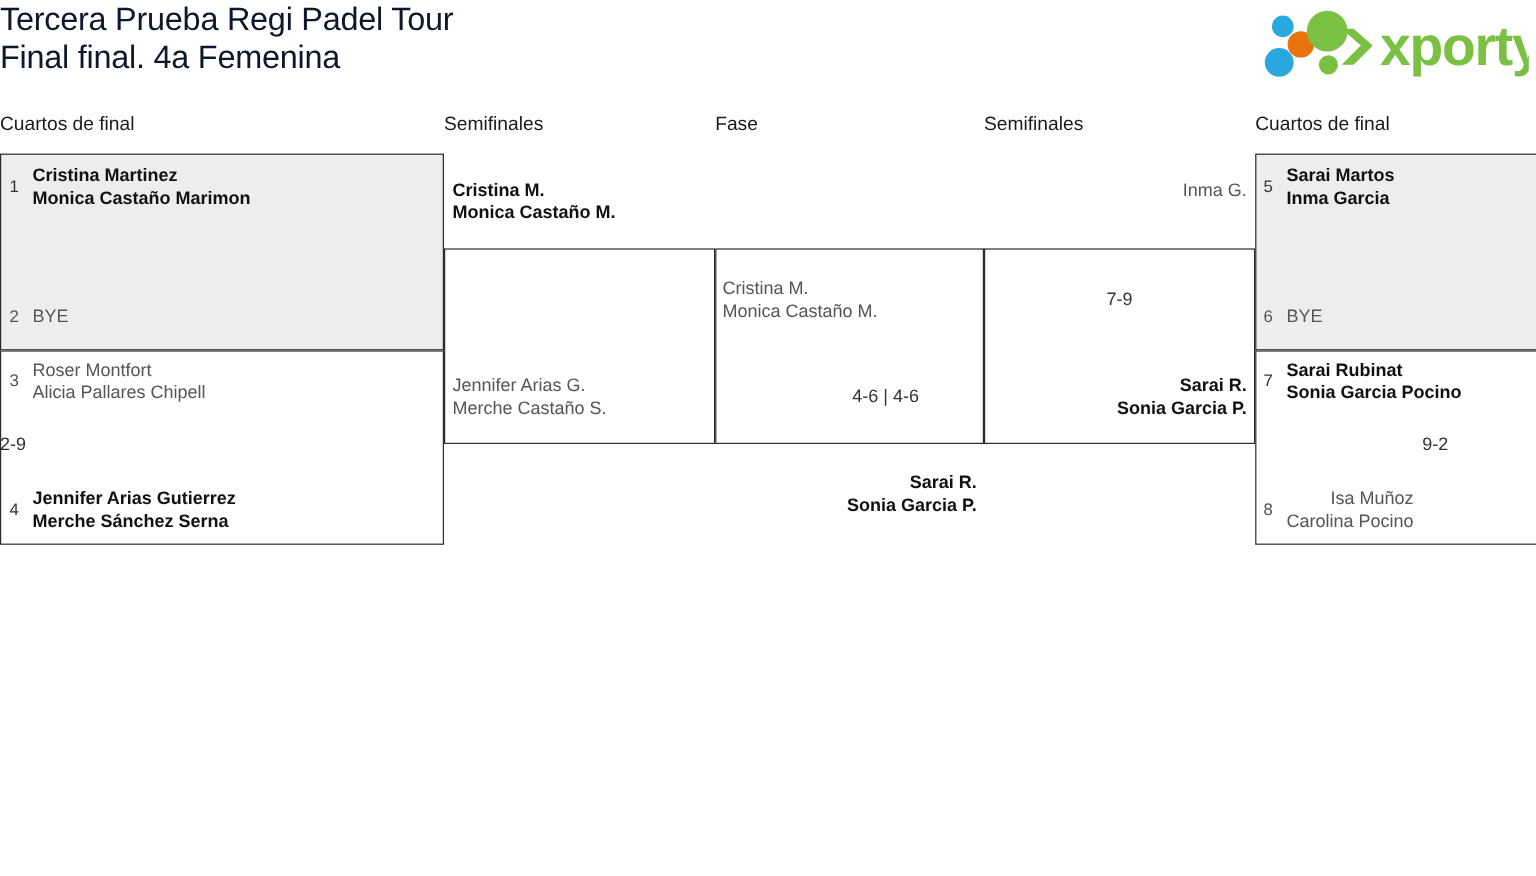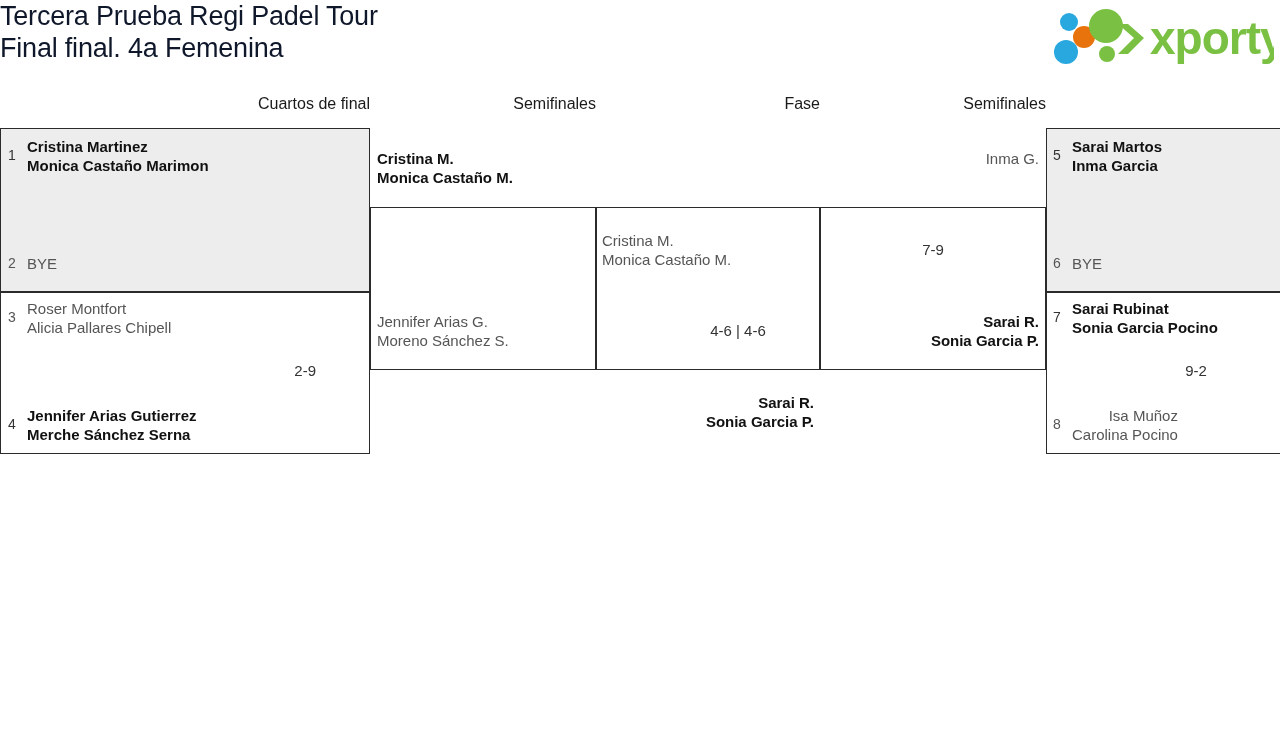--- a/index.html
+++ b/index.html
@@ -23,21 +23,21 @@
   .title-line { display: block; }
 
   
   .logo { position: absolute; right: 6px; top: 4px; width: 232px; height: 66px; }
   .logo svg { display: block; }
 
   
   .round-head {
     position: absolute; top: 95px;
     font-size: 16px; color: #1a1a1a;
-    text-align: right; white-space: nowrap;
+    text-align: left; white-space: nowrap;
   }
 
   
   .box { position: absolute; border: 1px solid #2b2b2b; }
   .box.gray { background: #ededed; }
   .box.white { background: #ffffff; }
 
   
   .team {
     position: absolute;
@@ -100,36 +100,36 @@
   <div class="team lose" style="left:27px;top:254px;">
     <span class="ln">BYE</span>
   </div>
 
   <div class="box white" style="left:0px;top:292px;width:370px;height:162px;"></div>
   <div class="seed" style="left:8px;top:309px;">3</div>
   <div class="team lose" style="left:27px;top:299px;">
     <span class="ln">Roser Montfort</span>
     <span class="ln">Alicia Pallares Chipell</span>
   </div>
-  <div class="score" style="left:0px;top:362px;width:316px;text-align:right;">2-9</div>
+  <div class="score" style="left:0px;top:362px;width:316px;text-align:left;">2-9</div>
   <div class="seed win" style="left:8px;top:416px;">4</div>
   <div class="team win" style="left:27px;top:406px;">
     <span class="ln">Jennifer Arias Gutierrez</span>
     <span class="ln">Merche Sánchez Serna</span>
   </div>
 
   <div class="box white" style="left:370px;top:207px;width:226px;height:163px;"></div>
   <div class="team win" style="left:377px;top:149px;">
     <span class="ln">Cristina M.</span>
     <span class="ln">Monica Castaño M.</span>
   </div>
   <div class="score" style="left:370px;top:241px;width:260px;text-align:right;">9-5</div>
   <div class="team lose" style="left:377px;top:312px;">
     <span class="ln">Jennifer Arias G.</span>
-    <span class="ln">Moreno Sánchez S.</span>
+    <span class="ln">Merche Castaño S.</span>
   </div>
 
   <div class="box white" style="left:596px;top:207px;width:224px;height:163px;"></div>
   <div class="team lose" style="left:602px;top:231px;">
     <span class="ln">Cristina M.</span>
     <span class="ln">Monica Castaño M.</span>
   </div>
   <div class="score" style="left:596px;top:322px;width:268px;text-align:center;padding-left:16px;">4-6 | 4-6</div>
   <div class="team win right" style="left:600px;top:393px;width:214px;">
     <span class="ln">Sarai R.</span>

